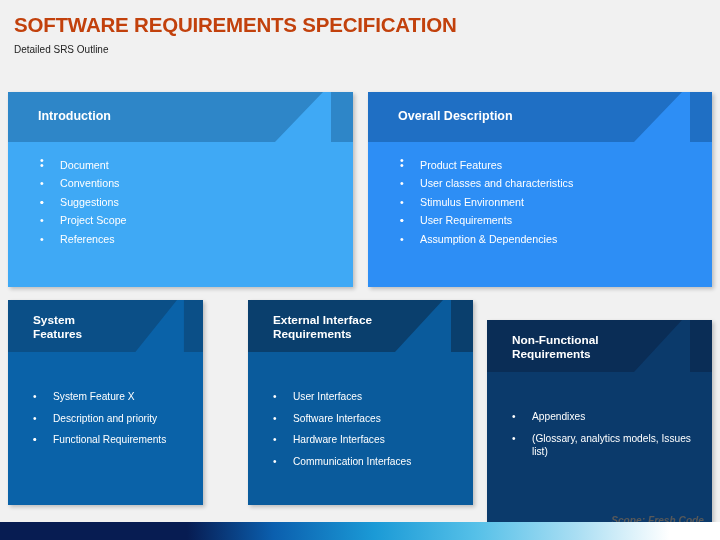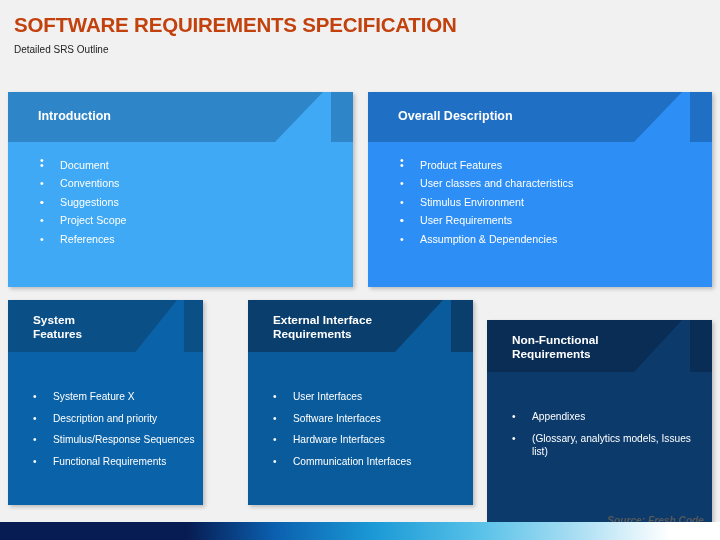--- a/index.html
+++ b/index.html
@@ -215,21 +215,20 @@
       <li>
           <span class="dot">•</span>
           <span class="txt">System Feature X</span>
         </li>
       <li>
           <span class="dot">•</span>
           <span class="txt">Description and priority</span>
         </li>
       <li>
           <span class="dot">•</span>
-          <span class="txt">Stimulus/Response Sequences</span>
         </li>
       <li>
           <span class="dot">•</span>
           <span class="txt">Functional Requirements</span>
         </li>
     </ul>
   </div>
 
   <div class="card row2" id="card-3" style="left:248px; top:208px; width:225px; height:205px;">
     <div class="card-body-layer" style="background: rgb(10, 91, 156);"></div>
@@ -268,14 +267,14 @@
         </li>
       <li style="padding-right:18px;">
           <span class="dot">•</span>
           <span class="txt">(Glossary, analytics models, Issues list)</span>
         </li>
     </ul>
   </div>
 
 </div>
 
-<div class="source">Source: Fresh Code</div>
+<div class="source">Scope: Fresh Code</div>
 <div class="bottom-bar"></div>
 
 </body></html>

